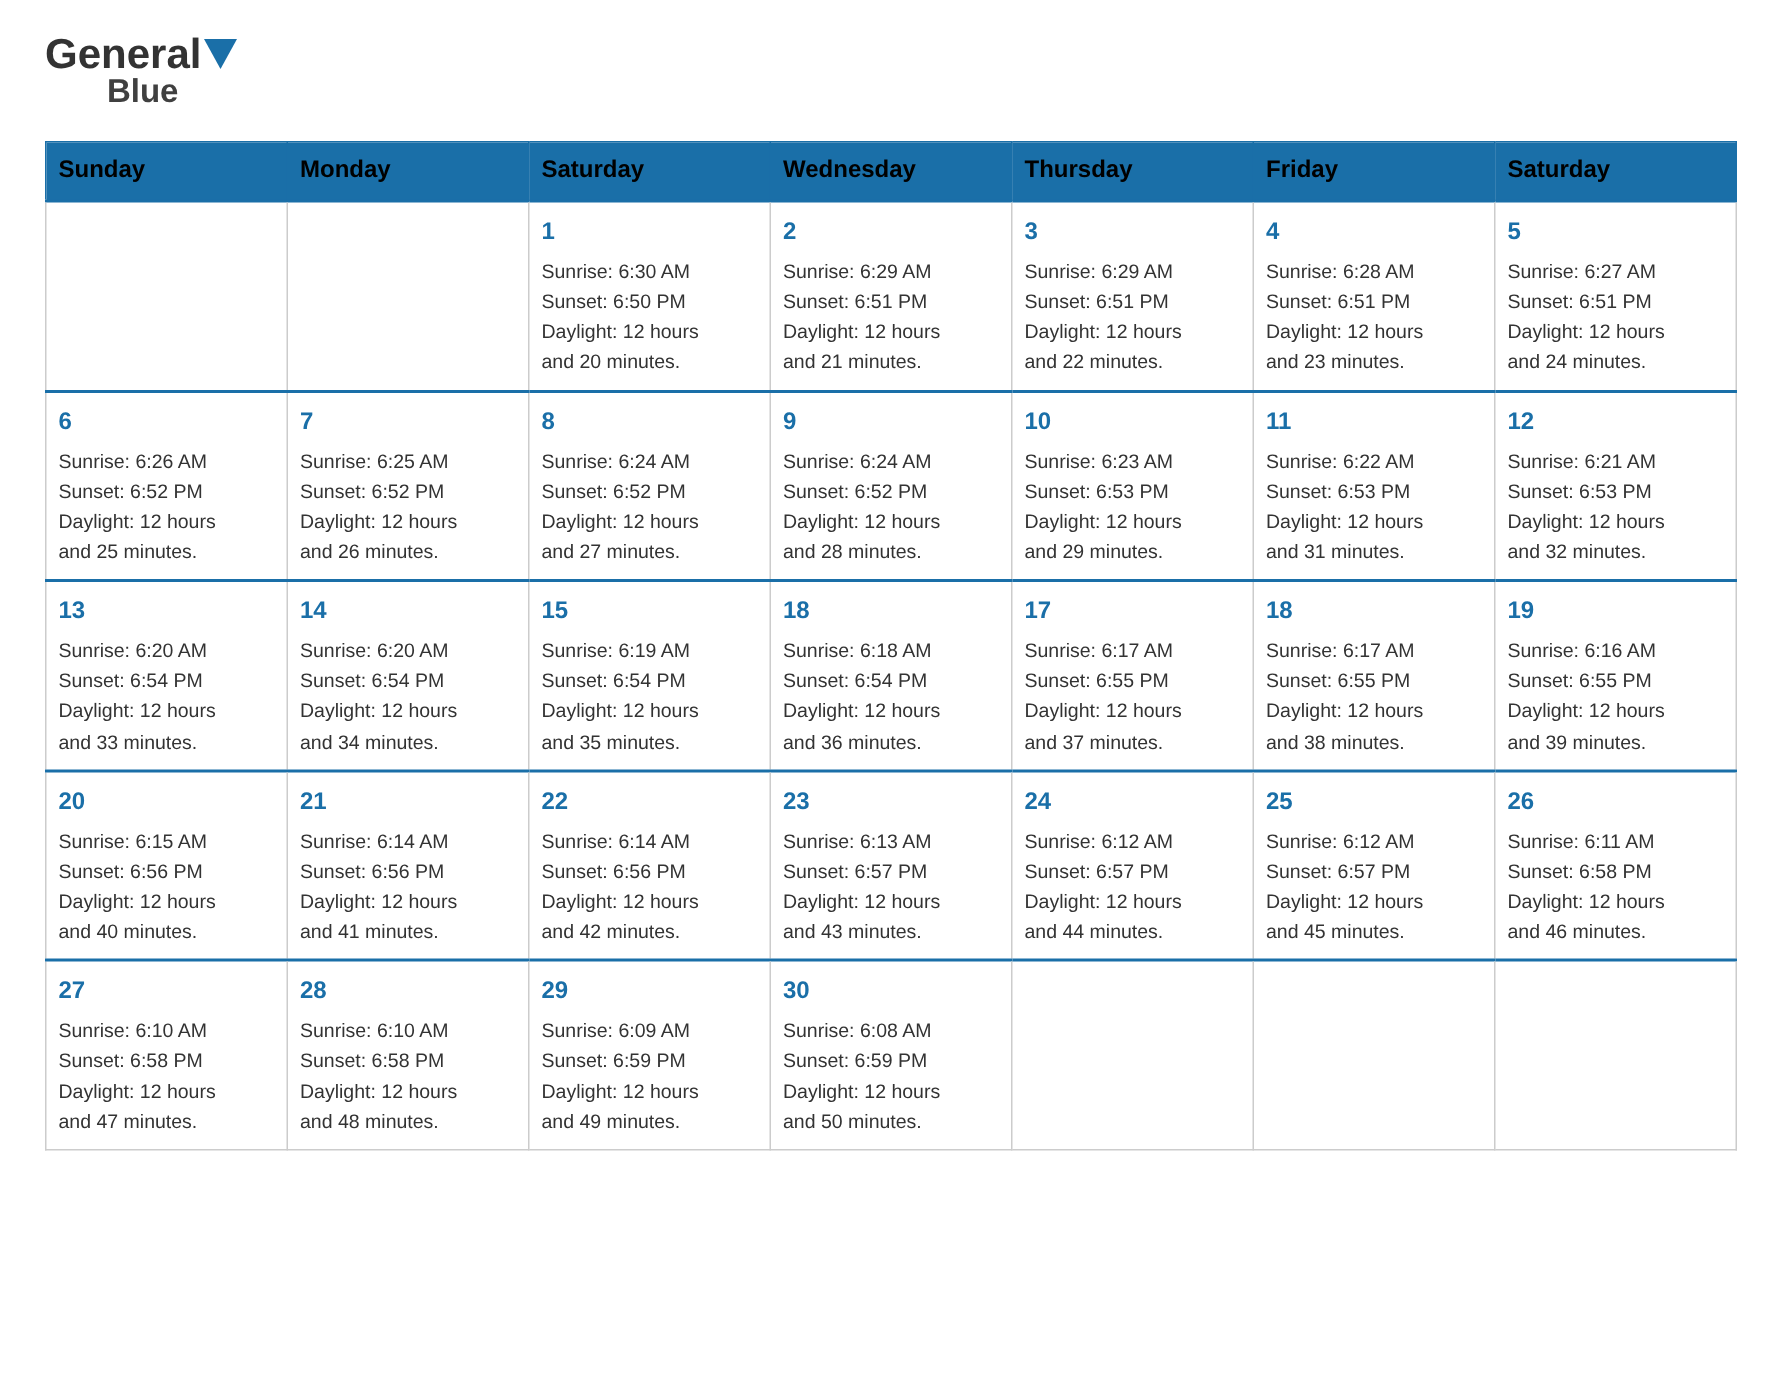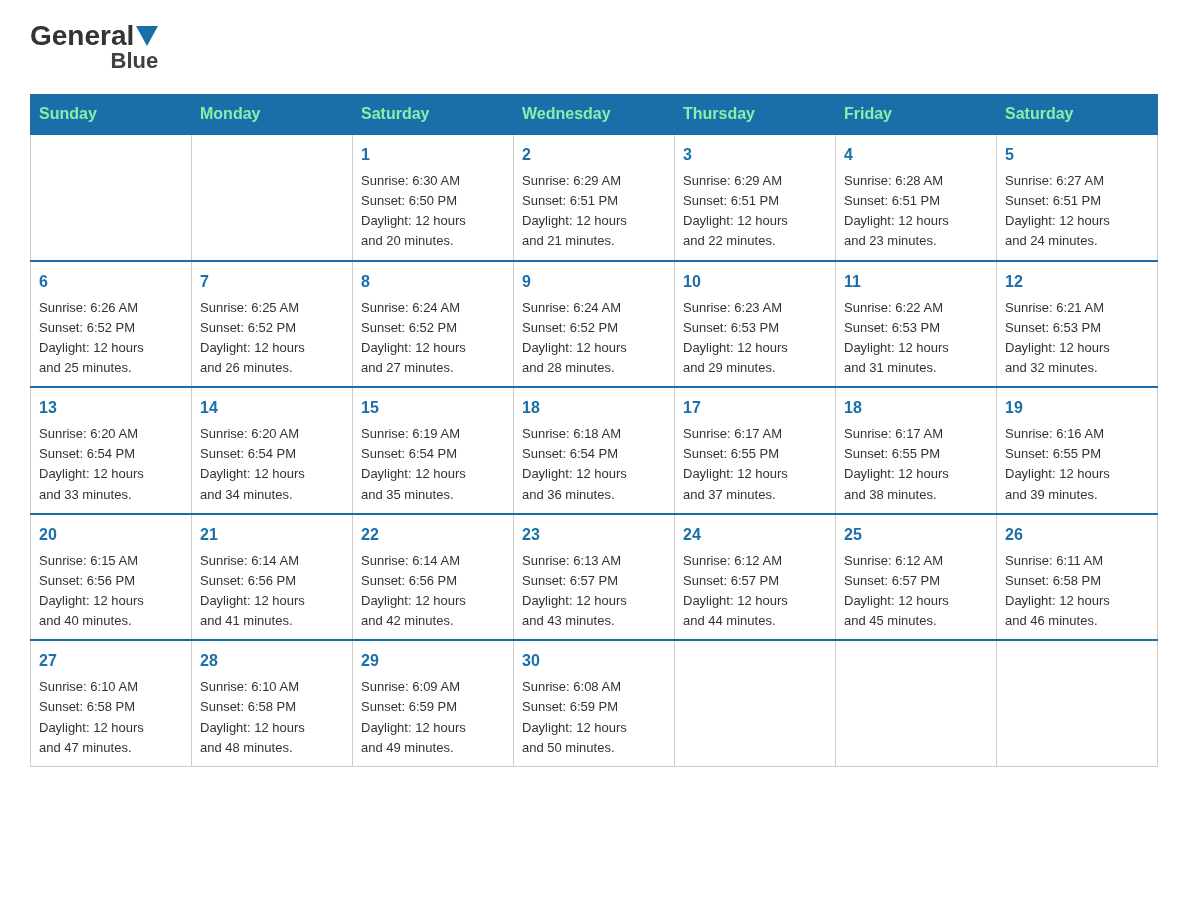--- a/index.html
+++ b/index.html
@@ -11,21 +11,21 @@
     }
     .header {
       display: flex;
       justify-content: space-between;
       align-items: flex-start;
       margin-bottom: 20px;
     }
     .logo {
       display: flex;
       flex-direction: column;
-      align-items: flex-end;
+      align-items: center;
     }
     .logo-text {
       display: flex;
       align-items: center;
     }
     .logo-general {
       font-size: 28px;
       font-weight: bold;
       color: #333;
     }
@@ -54,21 +54,21 @@
       color: #555;
       margin-top: 4px;
     }
     .calendar {
       width: 100%;
       border-collapse: collapse;
       margin-top: 10px;
     }
     .calendar th {
       background-color: #1a6fa8;
-      color: #86efac;
+      color: #000000;
       padding: 10px 8px;
       font-size: 16px;
       font-weight: bold;
       text-align: left;
       border: 1px solid #1a6fa8;
       margin-left: 24px;
     }
     .calendar td {
       vertical-align: top;
       padding: 8px;

